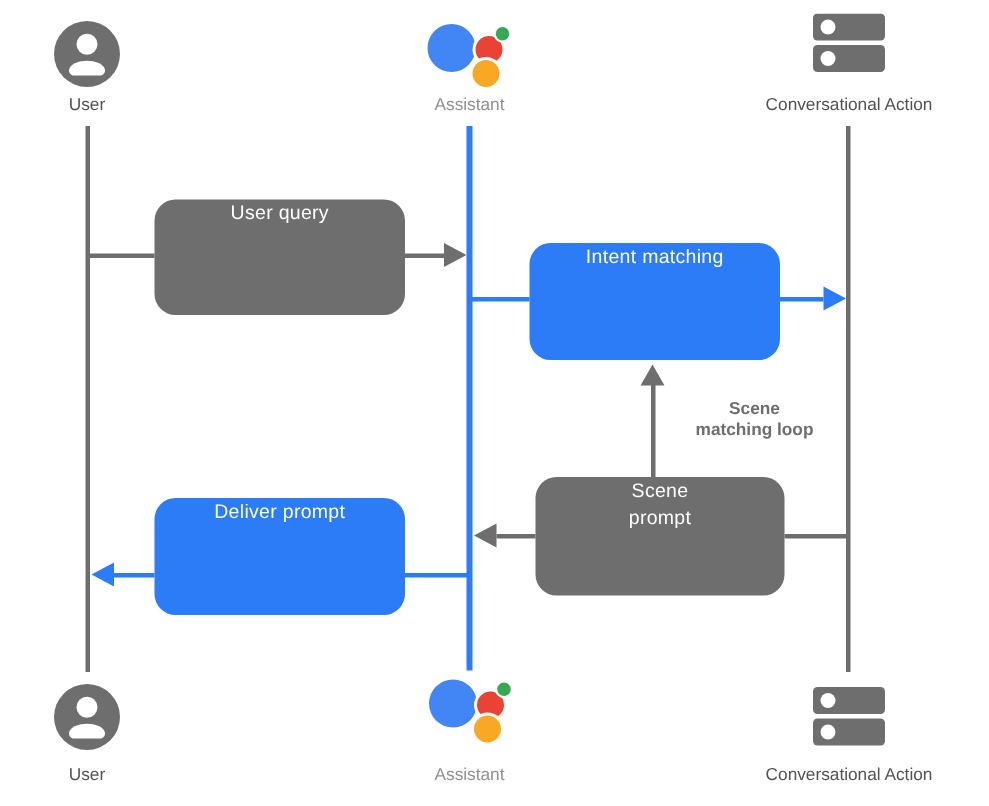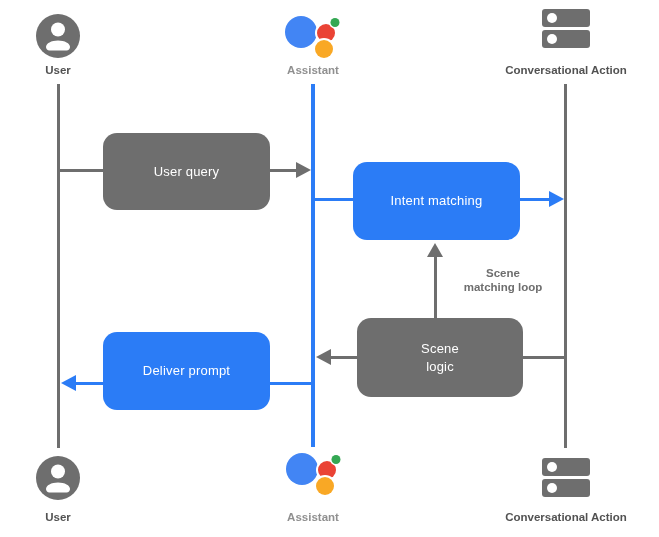--- a/index.html
+++ b/index.html
@@ -30,29 +30,29 @@
   
   .arr{position:absolute;width:0;height:0;}
   .arr.right{border-top:8px solid transparent;border-bottom:8px solid transparent;border-left:15px solid var(--gray);}
   .arr.right.blue{border-left-color:var(--blue);}
   .arr.left{border-top:8px solid transparent;border-bottom:8px solid transparent;border-right:15px solid var(--gray);}
   .arr.left.blue{border-right-color:var(--blue);}
   .arr.up{border-left:8px solid transparent;border-right:8px solid transparent;border-bottom:14px solid var(--gray);}
   
   .box{
     position:absolute;border-radius:14px;color:var(--box-text);
-    display:flex;flex-direction:column;align-items:center;justify-content:center;
+    display:flex;flex-direction:column;align-items:center;justify-content:flex-start;
     font-size:13px;line-height:18px;text-align:center;letter-spacing:.2px;
   }
   .box.gray{background:var(--gray);}
   .box.blue{background:var(--blue);}
   
   .actor-label{
     position:absolute;transform:translateX(-50%);white-space:nowrap;
-    font-size:11.5px;font-weight:bold;color:var(--label-dark);
+    font-size:11.5px;font-weight:normal;color:var(--label-dark);
   }
   .actor-label.light{color:var(--label-light);}
   
   .note{
     position:absolute;transform:translateX(-50%);text-align:center;
     font-size:11.5px;font-weight:bold;color:var(--gray);line-height:14px;white-space:nowrap;
   }
 </style>
 </head>
 <body>
@@ -107,21 +107,21 @@
   <div class="arr up" style="left:427px;top:243px;"></div>
   <div class="vconn" style="left:434px;top:256px;height:62px;"></div>
   <div class="note" style="left:503px;top:266px;">
     <div>Scene</div>
     <div>matching loop</div>
   </div>
 
   <div class="hline" style="left:523px;top:356px;width:42px;"></div>
   <div class="box gray" style="left:357px;top:318px;width:166px;height:79px;">
     <span>Scene</span>
-    <span>logic</span>
+    <span>prompt</span>
   </div>
   <div class="hline" style="left:331px;top:356px;width:26px;"></div>
   <div class="arr left" style="left:316px;top:349px;"></div>
 
   <div class="hline blue" style="left:270px;top:382px;width:43px;"></div>
   <div class="box blue" style="left:103px;top:332px;width:167px;height:78px;">
     <span>Deliver prompt</span>
   </div>
   <div class="hline blue" style="left:76px;top:382px;width:27px;"></div>
   <div class="arr left blue" style="left:61px;top:375px;"></div>

